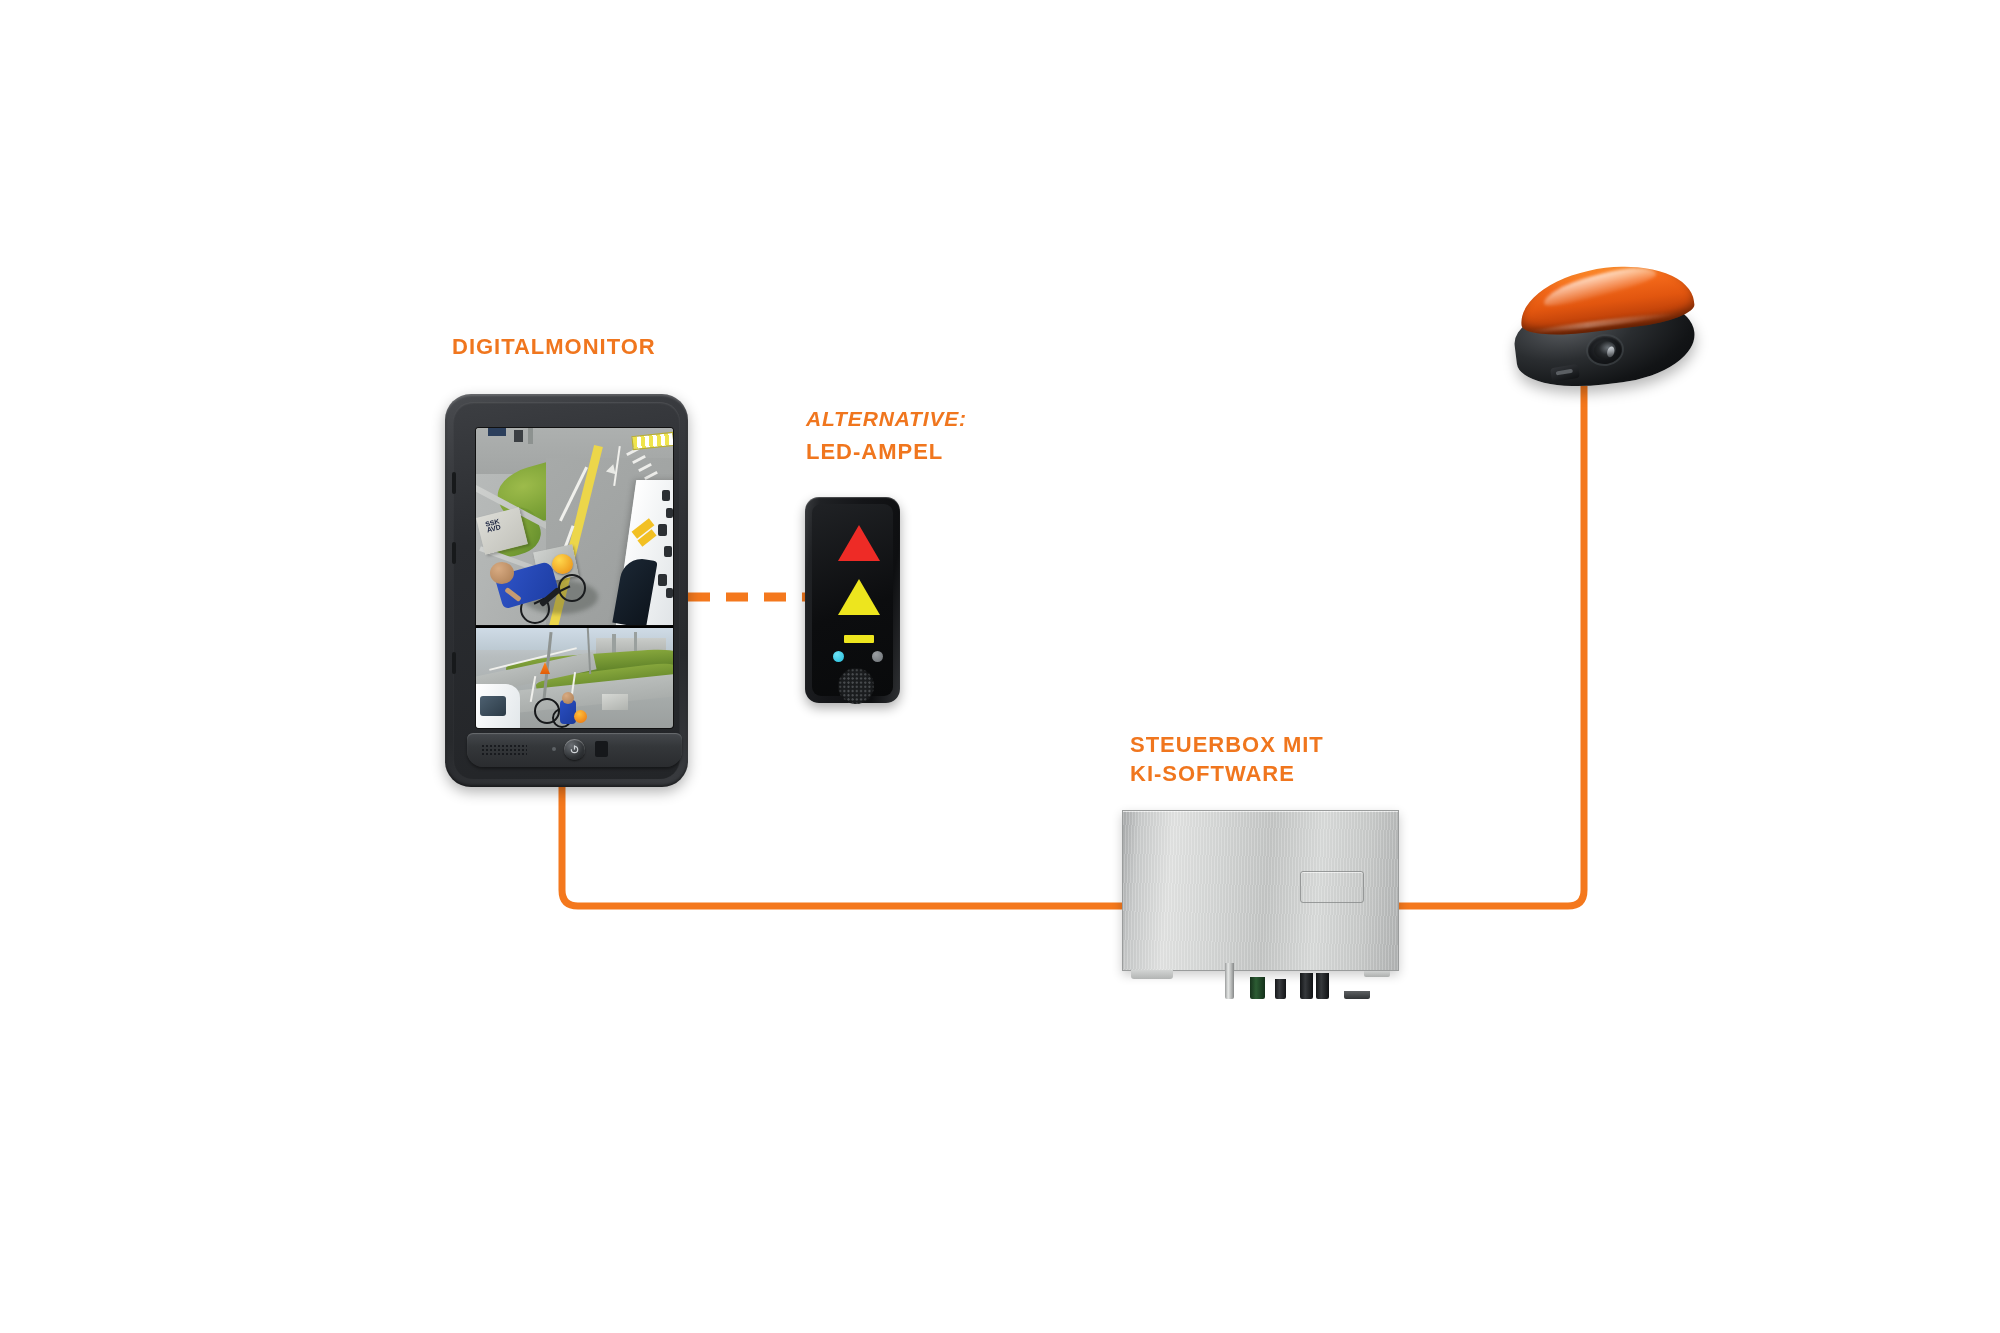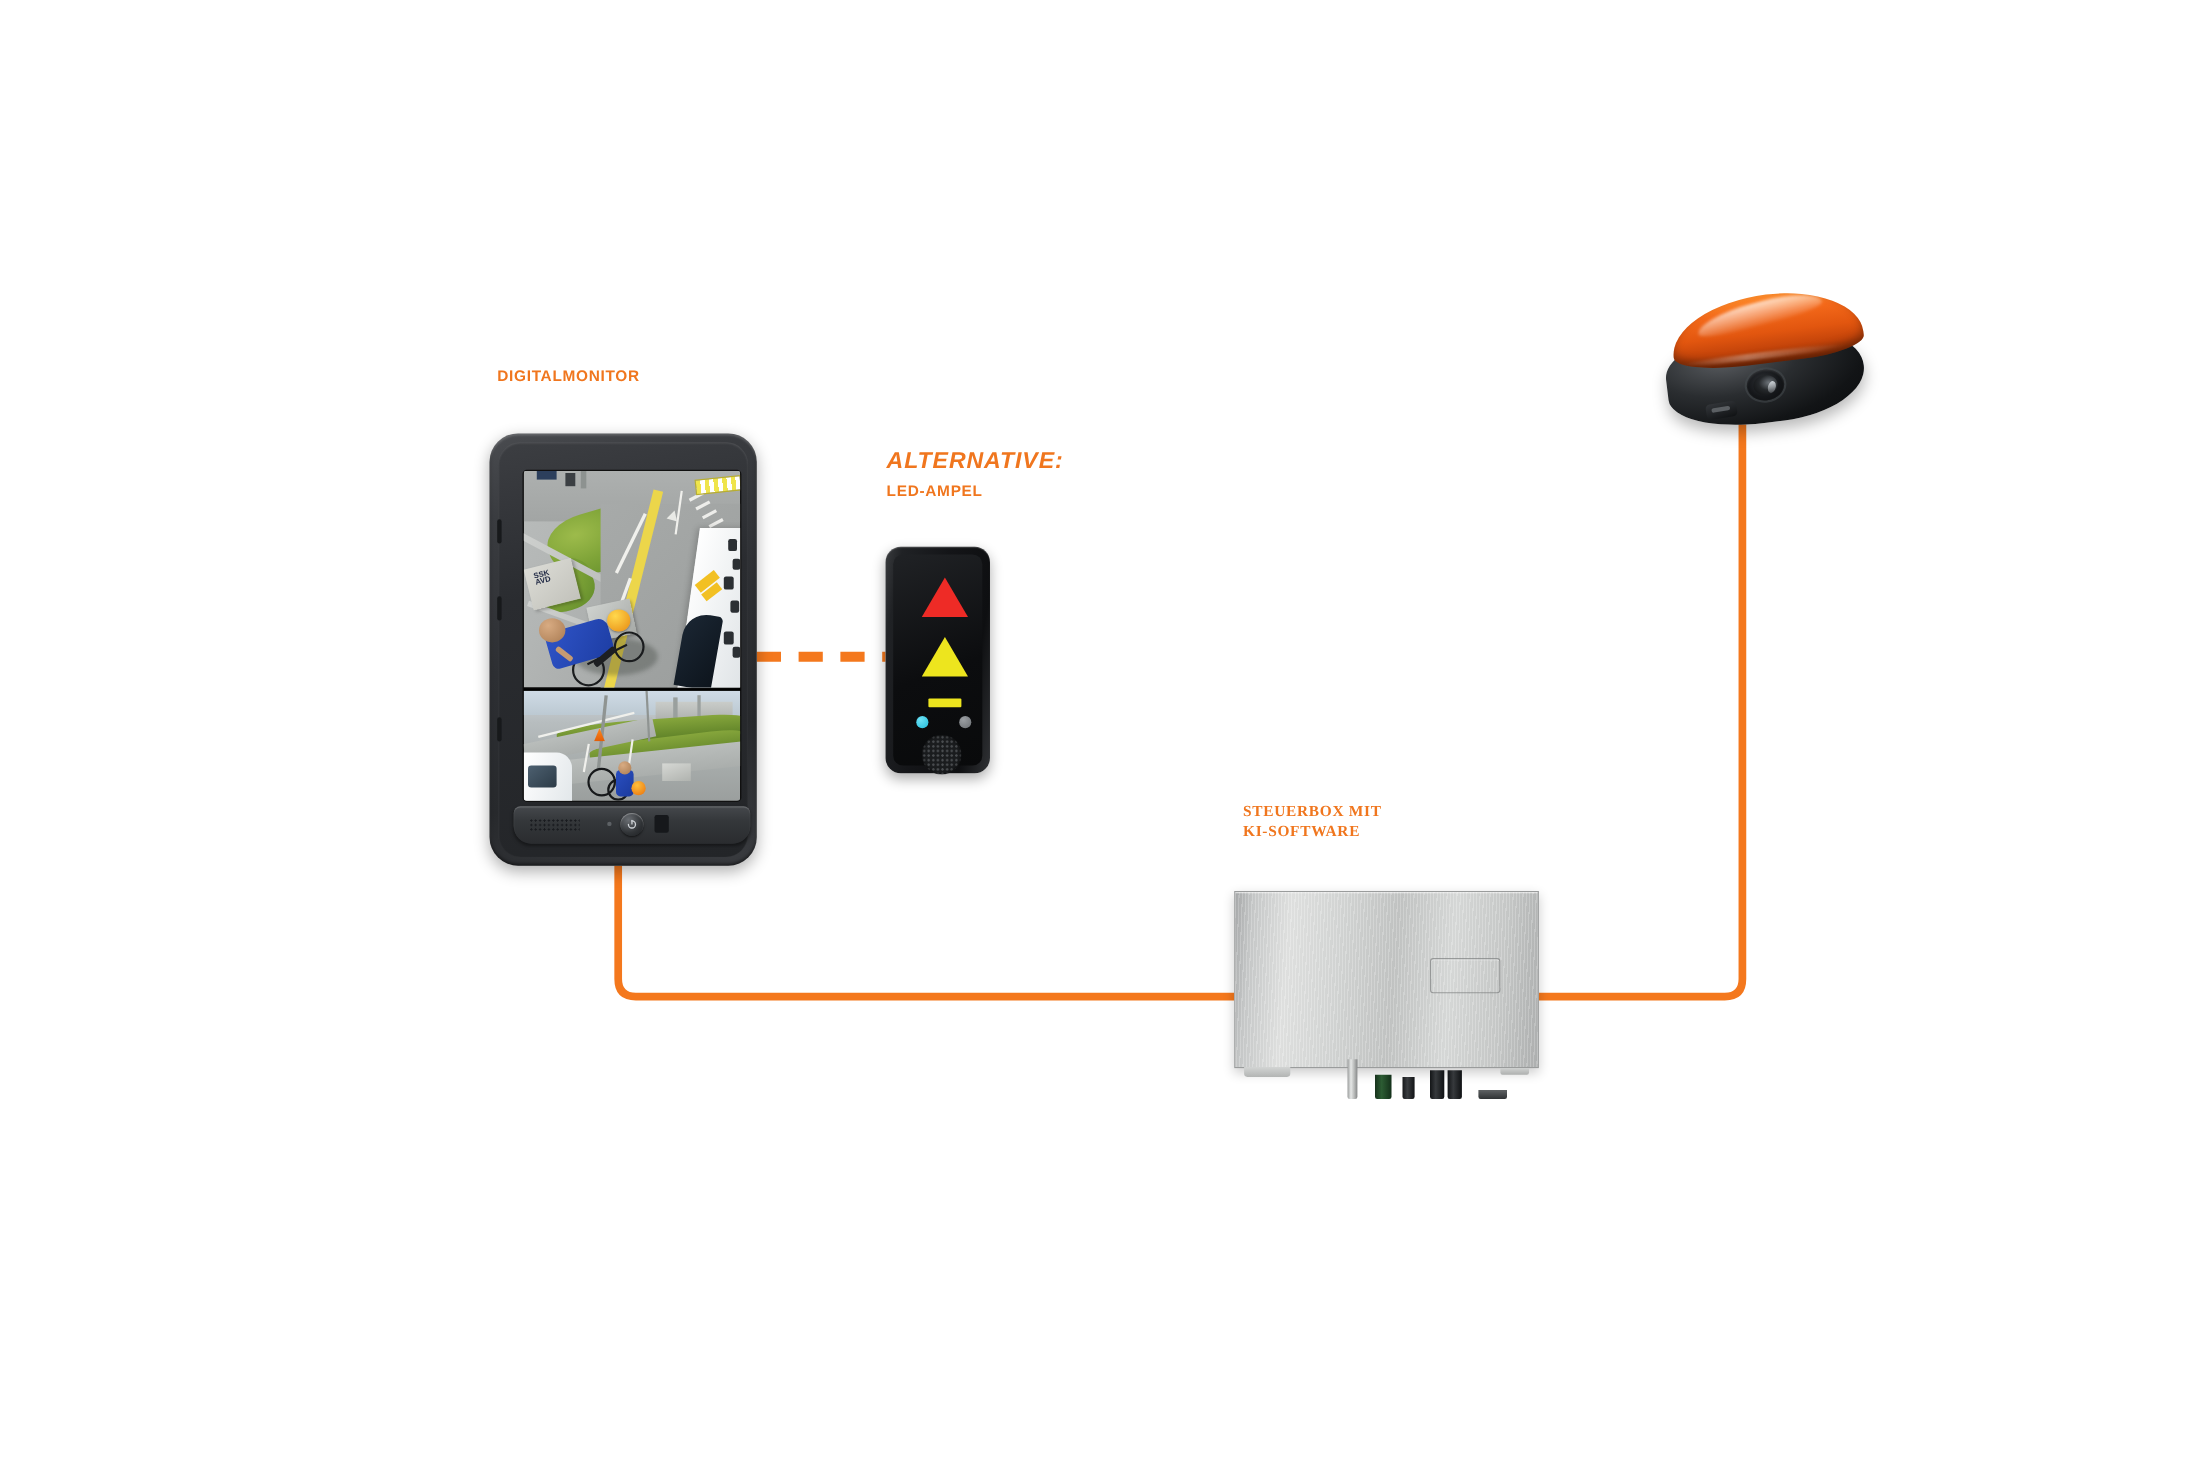--- a/index.html
+++ b/index.html
@@ -22,32 +22,32 @@
   
   .label {
     position: absolute;
     color: #F0761E;
     font-family: "Liberation Sans", sans-serif;
     font-weight: bold;
     letter-spacing: 0.045em;
     line-height: 1.32;
     white-space: pre;
   }
-  .label-lg { font-size: 14px; }
+  .label-lg { font-size: 22px; }
   .label-alt-italic {
     font-style: italic;
     font-weight: bold;
     letter-spacing: 0.04em;
     font-size: 21px;
   }
 
   #lbl-digitalmonitor { left: 452px; top: 332px; }
   #lbl-alternative    { left: 806px; top: 405px; }
   #lbl-ledampel       { left: 806px; top: 437px; }
-  #lbl-steuerbox      { left: 1130px; top: 730px; font-family: Liberation Serif, serif; }
+  #lbl-steuerbox      { left: 1130px; top: 730px; }
 
   
   .cable {
     position: absolute;
     left: 0; top: 0;
     width: 2000px; height: 1333px;
     pointer-events: none;
   }
   .cable path {
     fill: none;

